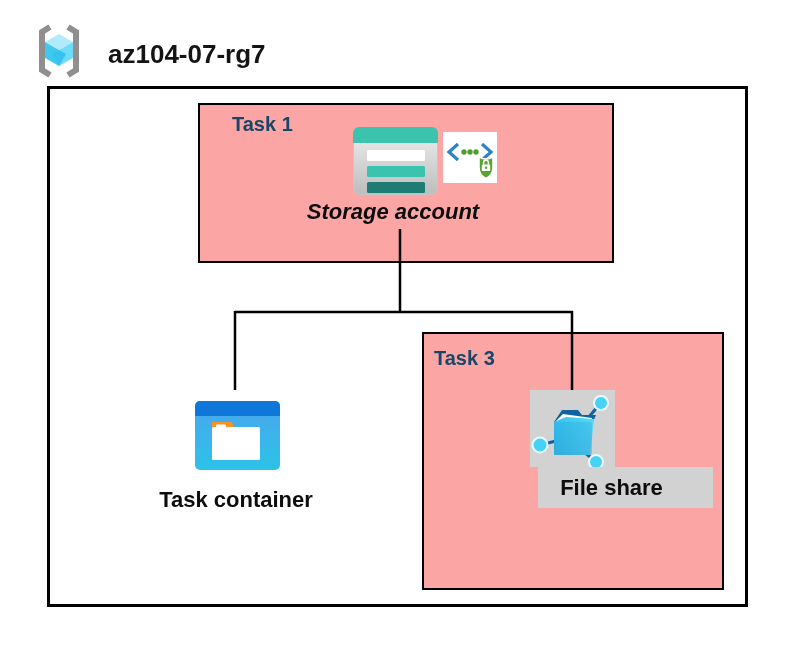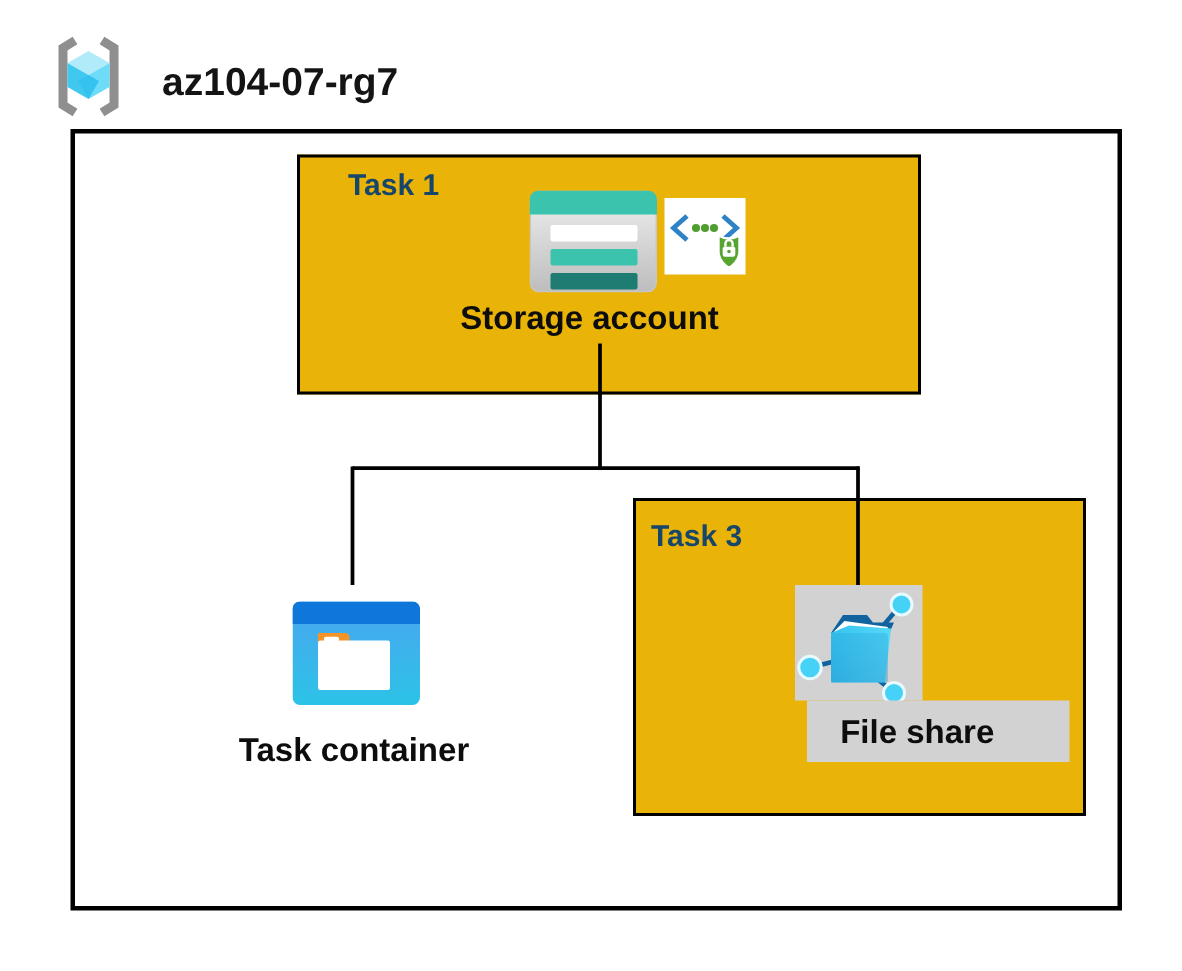--- a/index.html
+++ b/index.html
@@ -12,39 +12,39 @@
   .rg-label{
     position:absolute;left:108px;top:39px;
     font-size:26px;font-weight:bold;color:#141414;letter-spacing:0px;
   }
   
   .outer-box{
     position:absolute;left:47px;top:86px;width:701px;height:521px;
     background:#ffffff;border:3px solid #000000;box-sizing:border-box;z-index:1;
   }
   .task-box{
-    position:absolute;background:#eab308;border:2px solid #000000;
+    position:absolute;background:#fca5a5;border:2px solid #000000;
     box-sizing:border-box;z-index:2;
   }
   .task1{left:198px;top:103px;width:416px;height:160px;}
   .task2{left:71px;top:334px;width:315px;height:239px;}
-  .task3{left:422px;top:332px;width:302px;height:212px;}
+  .task3{left:422px;top:332px;width:302px;height:258px;}
   .task-label{
     position:absolute;font-size:20px;font-weight:bold;color:#17466b;
     white-space:nowrap;
   }
   .task1 .task-label{left:32px;top:8px;}
   .task2 .task-label{left:17px;top:7px;}
   .task3 .task-label{left:10px;top:13px;}
   
   .node-label{
     position:absolute;font-size:22px;font-weight:bold;color:#0d0d0d;
     text-align:center;white-space:nowrap;z-index:6;
   }
-  .storage-label{left:233px;top:199px;width:320px;}
+  .storage-label{left:233px;top:199px;width:320px;font-style:italic;}
   .blob-label{left:76px;top:487px;width:320px;}
   
   .storage-icon{position:absolute;left:353px;top:127px;width:85px;height:68px;z-index:6;}
   .badge-icon{
     position:absolute;left:443px;top:132px;width:54px;height:51px;
     background:#ffffff;z-index:6;
   }
   .blob-icon{position:absolute;left:195px;top:401px;width:85px;height:69px;z-index:6;}
   .fileshare-patch{
     position:absolute;left:530px;top:390px;width:85px;height:77px;

